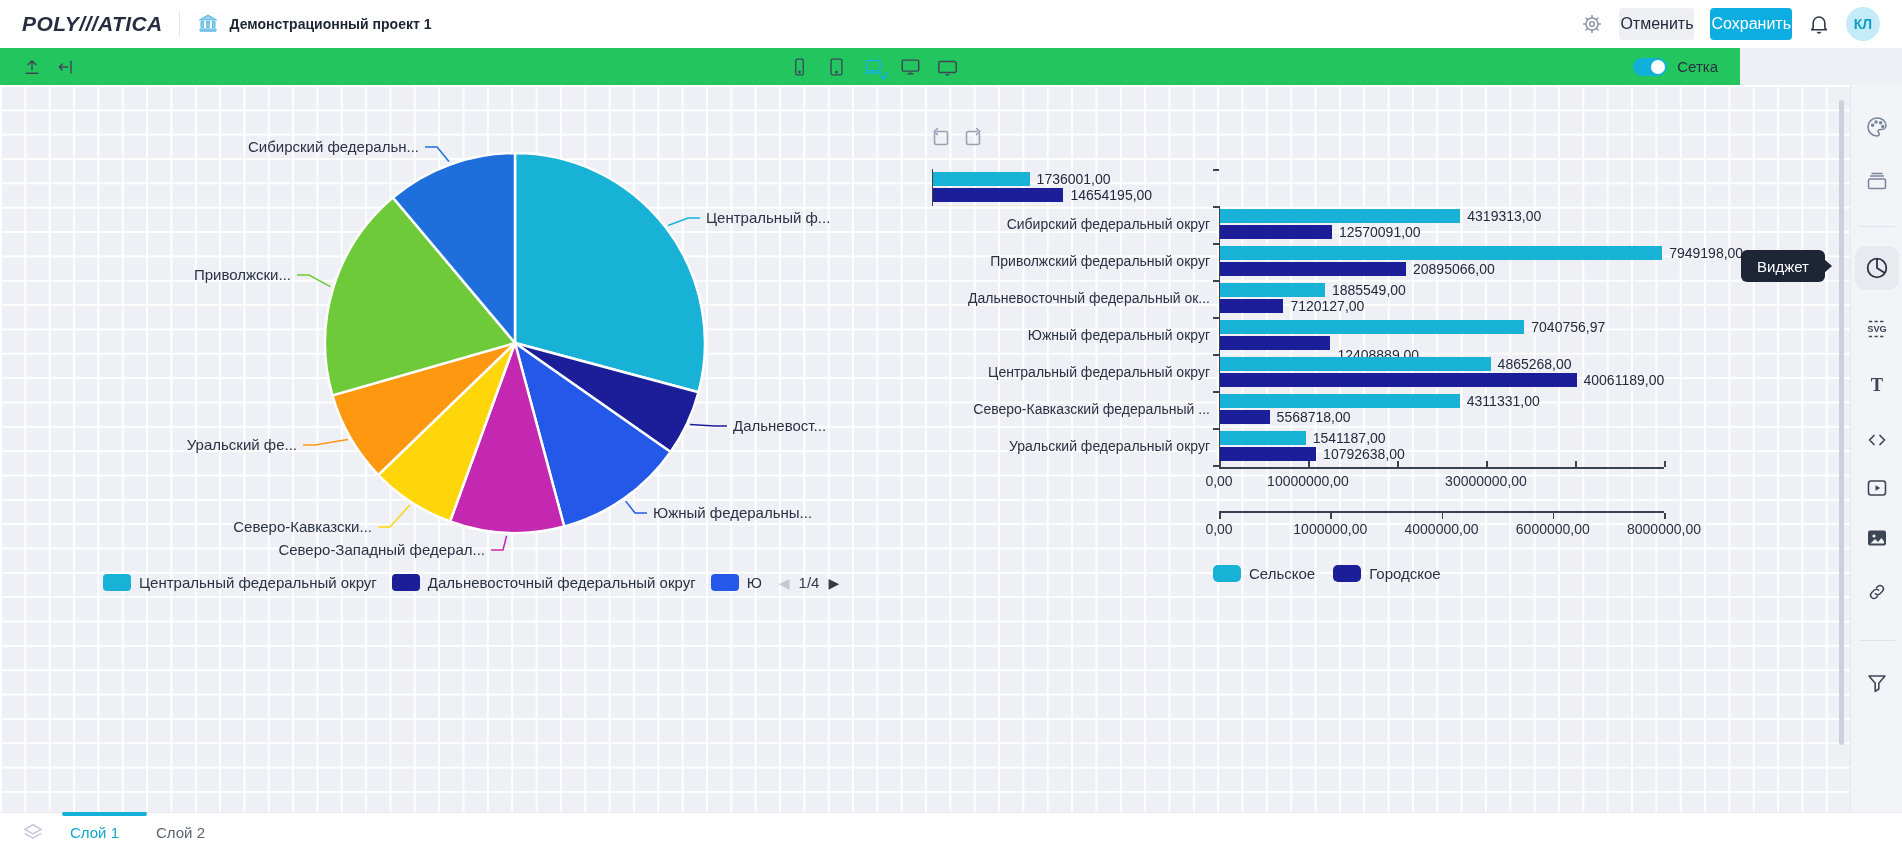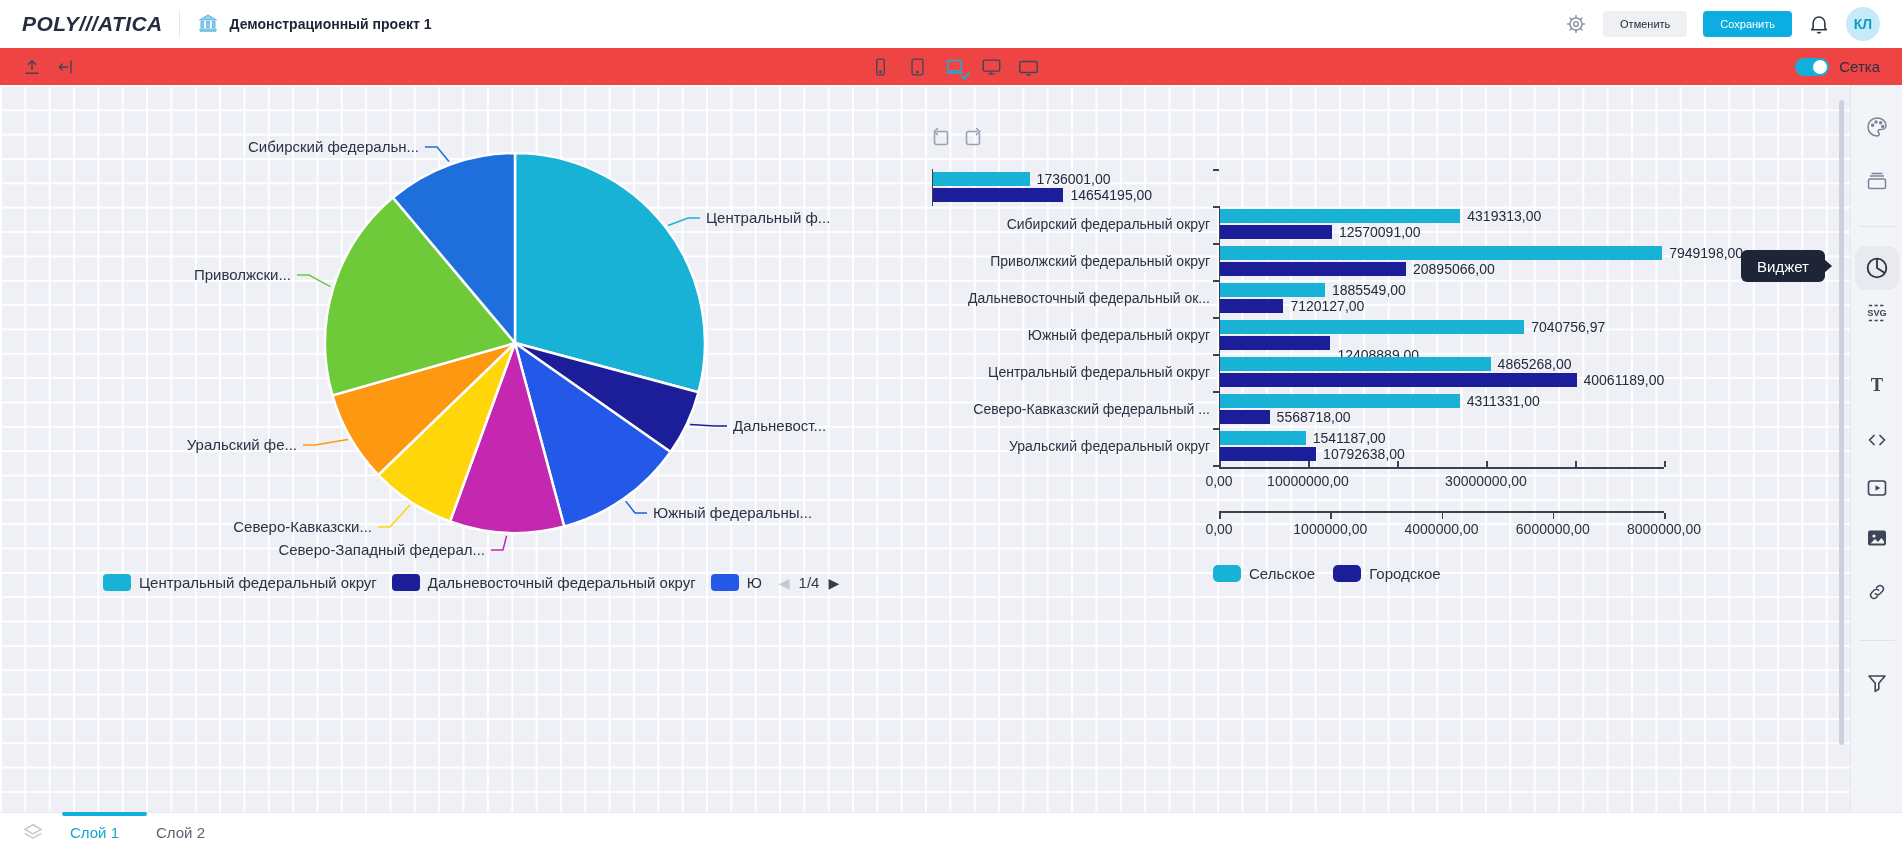--- a/index.html
+++ b/index.html
@@ -4,28 +4,28 @@
 <style>
   * { margin:0; padding:0; box-sizing:border-box; }
   html,body { width:1902px; height:853px; overflow:hidden; font-family:"Liberation Sans", sans-serif; background:#eef0f6; color:#262d3d; }
 
   
   .app-header { position:absolute; left:0; top:0; width:1902px; height:48px; background:#fff; display:flex; align-items:center; padding:0 22px; z-index:30; }
   .logo { font-size:21px; font-weight:800; letter-spacing:.4px; color:#262d3f; font-style:italic; }
   .h-divider { width:1px; height:26px; background:#e2e5ec; margin:0 16px; }
   .proj-title { font-size:14px; font-weight:600; color:#1d2434; margin-left:10px; }
   .header-right { margin-left:auto; display:flex; align-items:center; gap:16px; }
-  .btn { border:none; cursor:pointer; font-family:inherit; font-size:11px; padding:7px 17px; border-radius:4px; }
+  .btn { border:none; cursor:pointer; font-family:inherit; font-size:16px; padding:7px 1px; border-radius:4px; }
   .btn-cancel { background:#eef0f4; color:#232a3a; }
   .btn-save { background:#0cade0; color:#fff; }
   .avatar { width:34px; height:34px; border-radius:50%; background:#c6ebf8; color:#0d9fc8; font-size:14px; font-weight:700; display:flex; align-items:center; justify-content:center; }
   .icon-btn { background:none; border:none; cursor:pointer; display:flex; align-items:center; justify-content:center; padding:0; }
 
   
-  .toolbar { position:absolute; left:0; top:48px; width:1902px; height:37px; background:#ef4444; display:flex; align-items:center; padding:0 22px; z-index:25; }
+  .toolbar { position:absolute; left:0; top:48px; width:1740px; height:37px; background:#22c55e; display:flex; align-items:center; padding:0 22px; z-index:25; }
   .tb-left { display:flex; align-items:center; gap:14px; }
   .devices { position:absolute; left:50%; transform:translateX(-48%); display:flex; align-items:center; gap:11px; }
   .dev-btn { width:26px; height:26px; display:flex; align-items:center; justify-content:center; background:none; border:none; cursor:pointer; position:relative; color:#3f4757; }
   .dev-btn.active { color:#12b1dc; }
   .dev-check { position:absolute; right:-3px; bottom:-1px; }
   .tb-right { margin-left:auto; display:flex; align-items:center; gap:10px; }
   .toggle { width:34px; height:18px; border-radius:9px; background:#10b0da; position:relative; cursor:pointer; }
   .toggle .knob { position:absolute; right:2px; top:2px; width:14px; height:14px; border-radius:50%; background:#fff; }
   .toggle-label { font-size:15px; color:#2a3140; }
 
@@ -381,21 +381,21 @@
       </svg>
   </button>
   <div class="sb-divider" style="top:141px;"></div>
 
   <button class="icon-btn sb-icon" style="top:183px;">
     <svg width="26" height="26" viewBox="0 0 24 24" fill="none" stroke="#2e3546" stroke-width="1.7">
         <circle cx="12" cy="12" r="8.6"></circle>
         <path d="M12 3.4V12l7.2 4.6"></path>
       </svg>
   </button>
-  <button class="icon-btn sb-icon" style="top:228px;">
+  <button class="icon-btn sb-icon" style="top:244px;">
     <svg width="26" height="26" viewBox="0 0 24 24" fill="none">
         <path d="M4.5 5h15M4.5 19h15" stroke="#3d4557" stroke-width="1.4" stroke-dasharray="3 2.2"></path>
         <text x="12" y="15" text-anchor="middle" font-size="8.5" font-weight="700" font-family="Liberation Sans, sans-serif" fill="#3d4557">SVG</text>
       </svg>
   </button>
   <button class="icon-btn sb-icon" style="top:300px;">
     <svg width="26" height="26" viewBox="0 0 24 24">
         <text x="12" y="17.5" text-anchor="middle" font-size="17" font-weight="600" font-family="Liberation Serif, serif" fill="#3d4557">T</text>
       </svg>
   </button>

